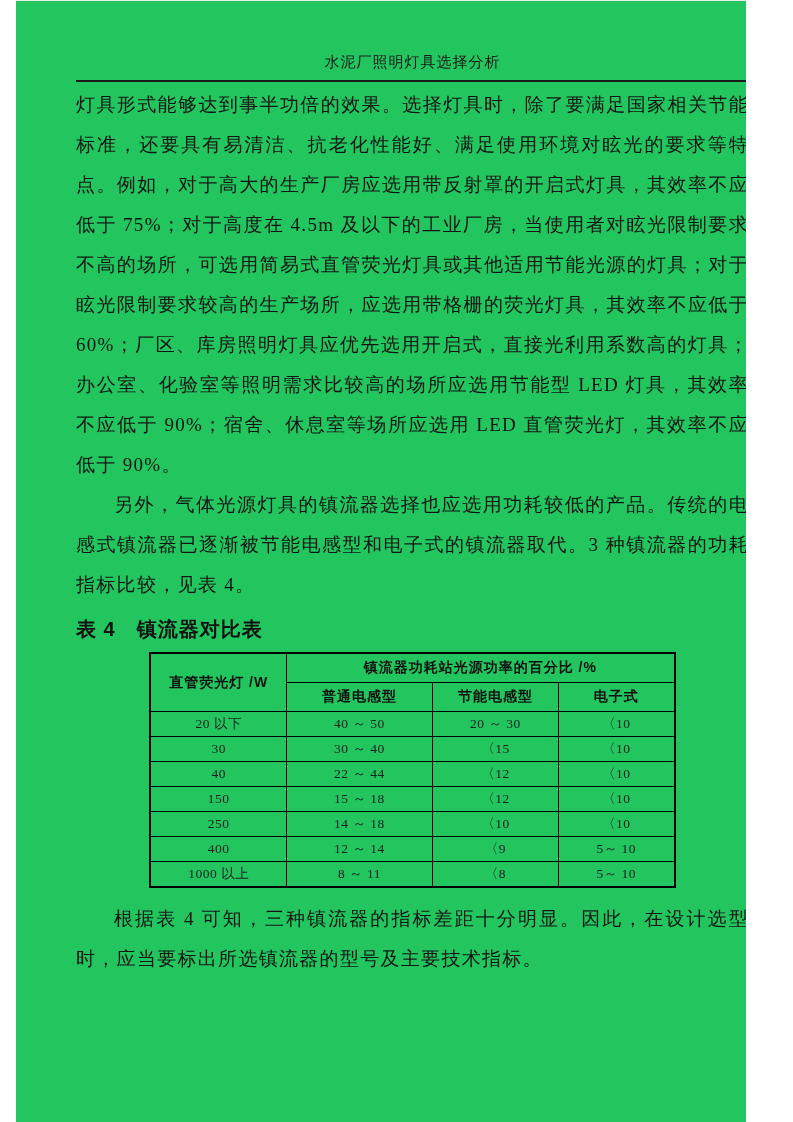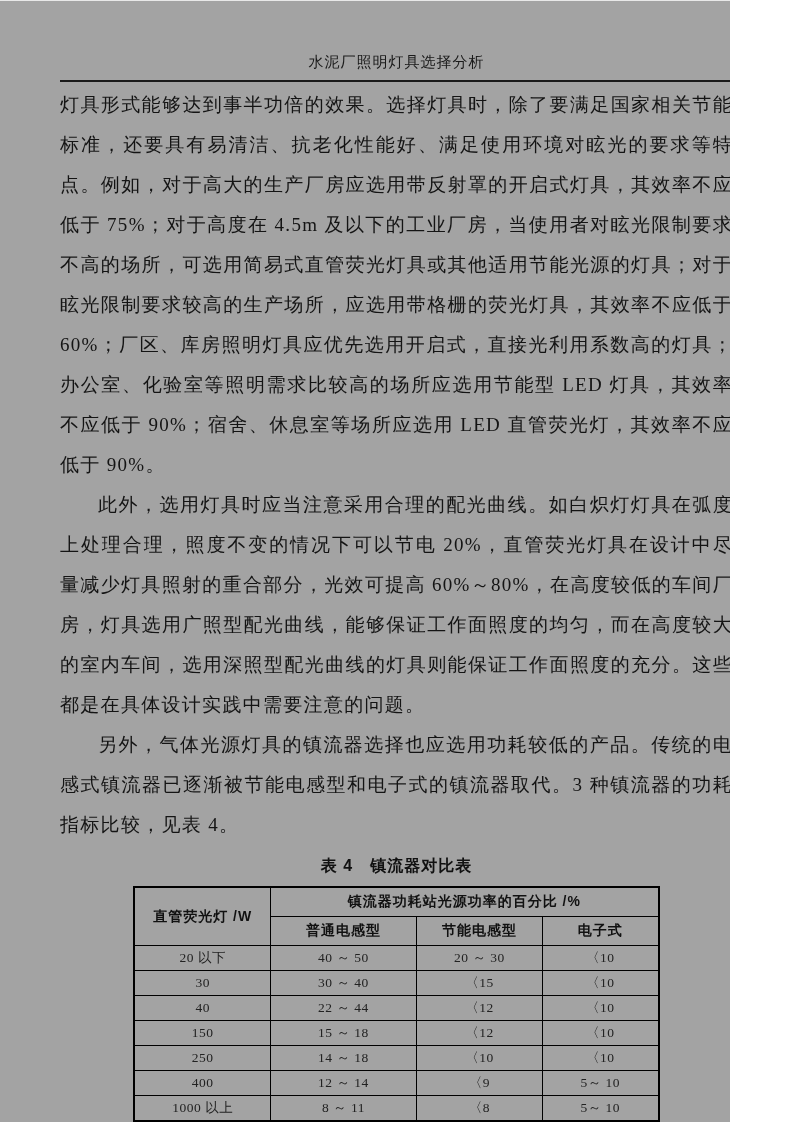--- a/index.html
+++ b/index.html
@@ -1,25 +1,26 @@
 <!DOCTYPE html>
 <html lang="zh"><head>
 <meta charset="utf-8">
 <style>
   html, body { margin: 0; padding: 0; background: #ffffff; }
   .page {
     position: relative;
     width: 730px;
     height: 1122px;
-    background: #a3a3a3;
+    background: #22c55e;
     overflow: hidden;
     font-family: "Liberation Serif", "DejaVu Serif", serif;
     color: #111111;
     box-sizing: border-box;
     border-top: 1px solid #e8e8e8;
+    margin-left: 16px;
   }
   .content {
     position: absolute;
     left: 60px;
     top: 52px;
     width: 673px;
   }
   .header-title {
     text-align: center;
     font-size: 15px;
@@ -35,24 +36,24 @@
     margin: 0;
     font-size: 19px;
     line-height: 40px;
     letter-spacing: 1.3px;
     text-align: justify;
     color: #141414;
   }
   .body-par.first { margin-top: 3px; }
   .body-par.indent { text-indent: 2em; }
   .table-caption {
-    text-align: center;
+    text-align: left;
     font-family: "Liberation Sans", "DejaVu Sans", sans-serif;
     font-weight: bold;
-    font-size: 16px;
+    font-size: 20px;
     letter-spacing: 1px;
     margin: 11px 0 9px 0;
     color: #111111;
   }
   table.ballast {
     border-collapse: collapse;
     margin: 0 auto;
     width: 524px;
     table-layout: fixed;
     border: 2px solid #000000;
@@ -104,21 +105,20 @@
 </head>
 <body>
 
 <div class="page">
   <div class="content">
 
     <div class="header-title">水泥厂照明灯具选择分析</div>
     <div class="header-rule"></div>
 
     <p class="body-par first">灯具形式能够达到事半功倍的效果。选择灯具时，除了要满足国家相关节能标准，还要具有易清洁、抗老化性能好、满足使用环境对眩光的要求等特点。例如，对于高大的生产厂房应选用带反射罩的开启式灯具，其效率不应低于 75%；对于高度在 4.5m 及以下的工业厂房，当使用者对眩光限制要求不高的场所，可选用简易式直管荧光灯具或其他适用节能光源的灯具；对于眩光限制要求较高的生产场所，应选用带格栅的荧光灯具，其效率不应低于 60%；厂区、库房照明灯具应优先选用开启式，直接光利用系数高的灯具；办公室、化验室等照明需求比较高的场所应选用节能型 LED 灯具，其效率不应低于 90%；宿舍、休息室等场所应选用 LED 直管荧光灯，其效率不应低于 90%。</p>
-    <p class="body-par indent">此外，选用灯具时应当注意采用合理的配光曲线。如白炽灯灯具在弧度上处理合理，照度不变的情况下可以节电 20%，直管荧光灯具在设计中尽量减少灯具照射的重合部分，光效可提高 60%～80%，在高度较低的车间厂房，灯具选用广照型配光曲线，能够保证工作面照度的均匀，而在高度较大的室内车间，选用深照型配光曲线的灯具则能保证工作面照度的充分。这些都是在具体设计实践中需要注意的问题。</p>
     <p class="body-par indent">另外，气体光源灯具的镇流器选择也应选用功耗较低的产品。传统的电感式镇流器已逐渐被节能电感型和电子式的镇流器取代。3 种镇流器的功耗指标比较，见表 4。</p>
 
     <div class="table-caption">表 4　镇流器对比表</div>
 
     <table class="ballast">
       <colgroup>
         <col style="width:136px">
           <col style="width:146px">
           <col style="width:126px">
           <col style="width:116px">

